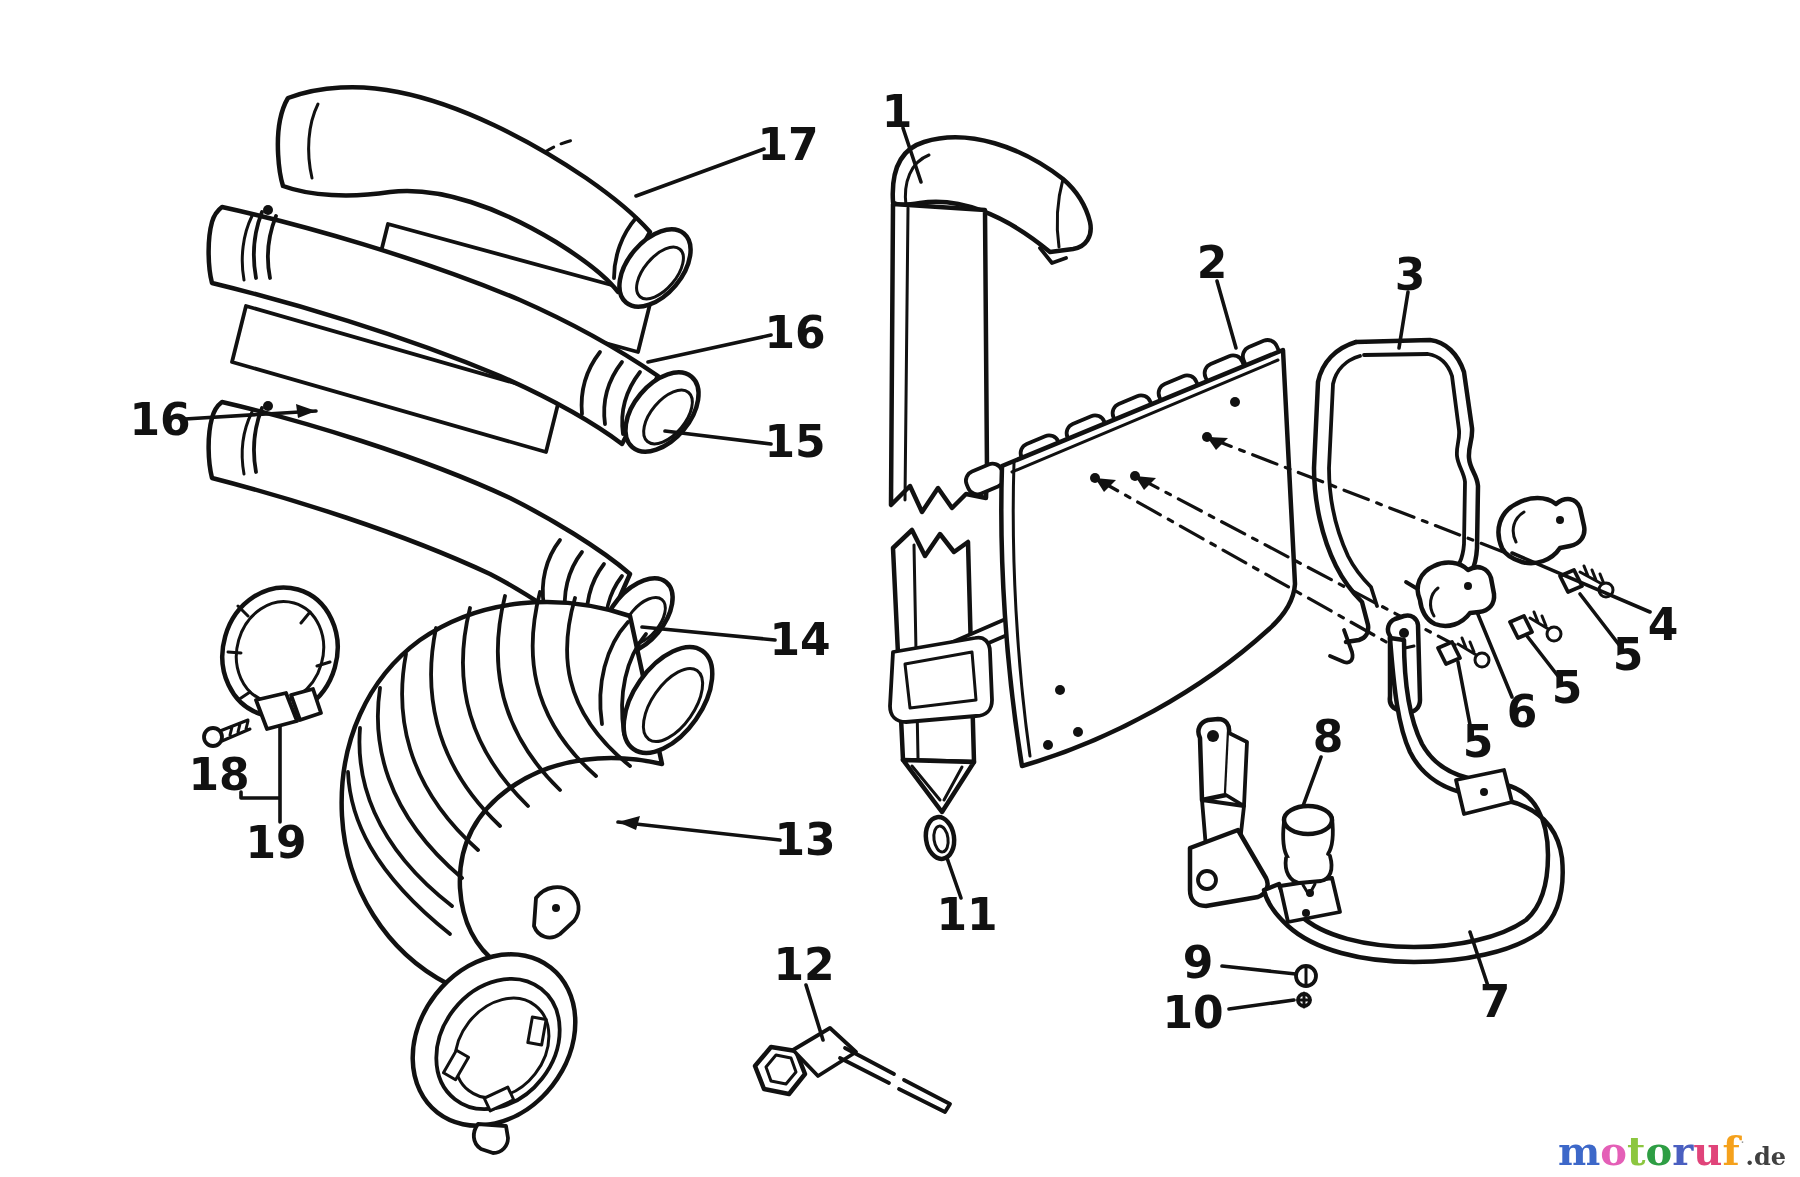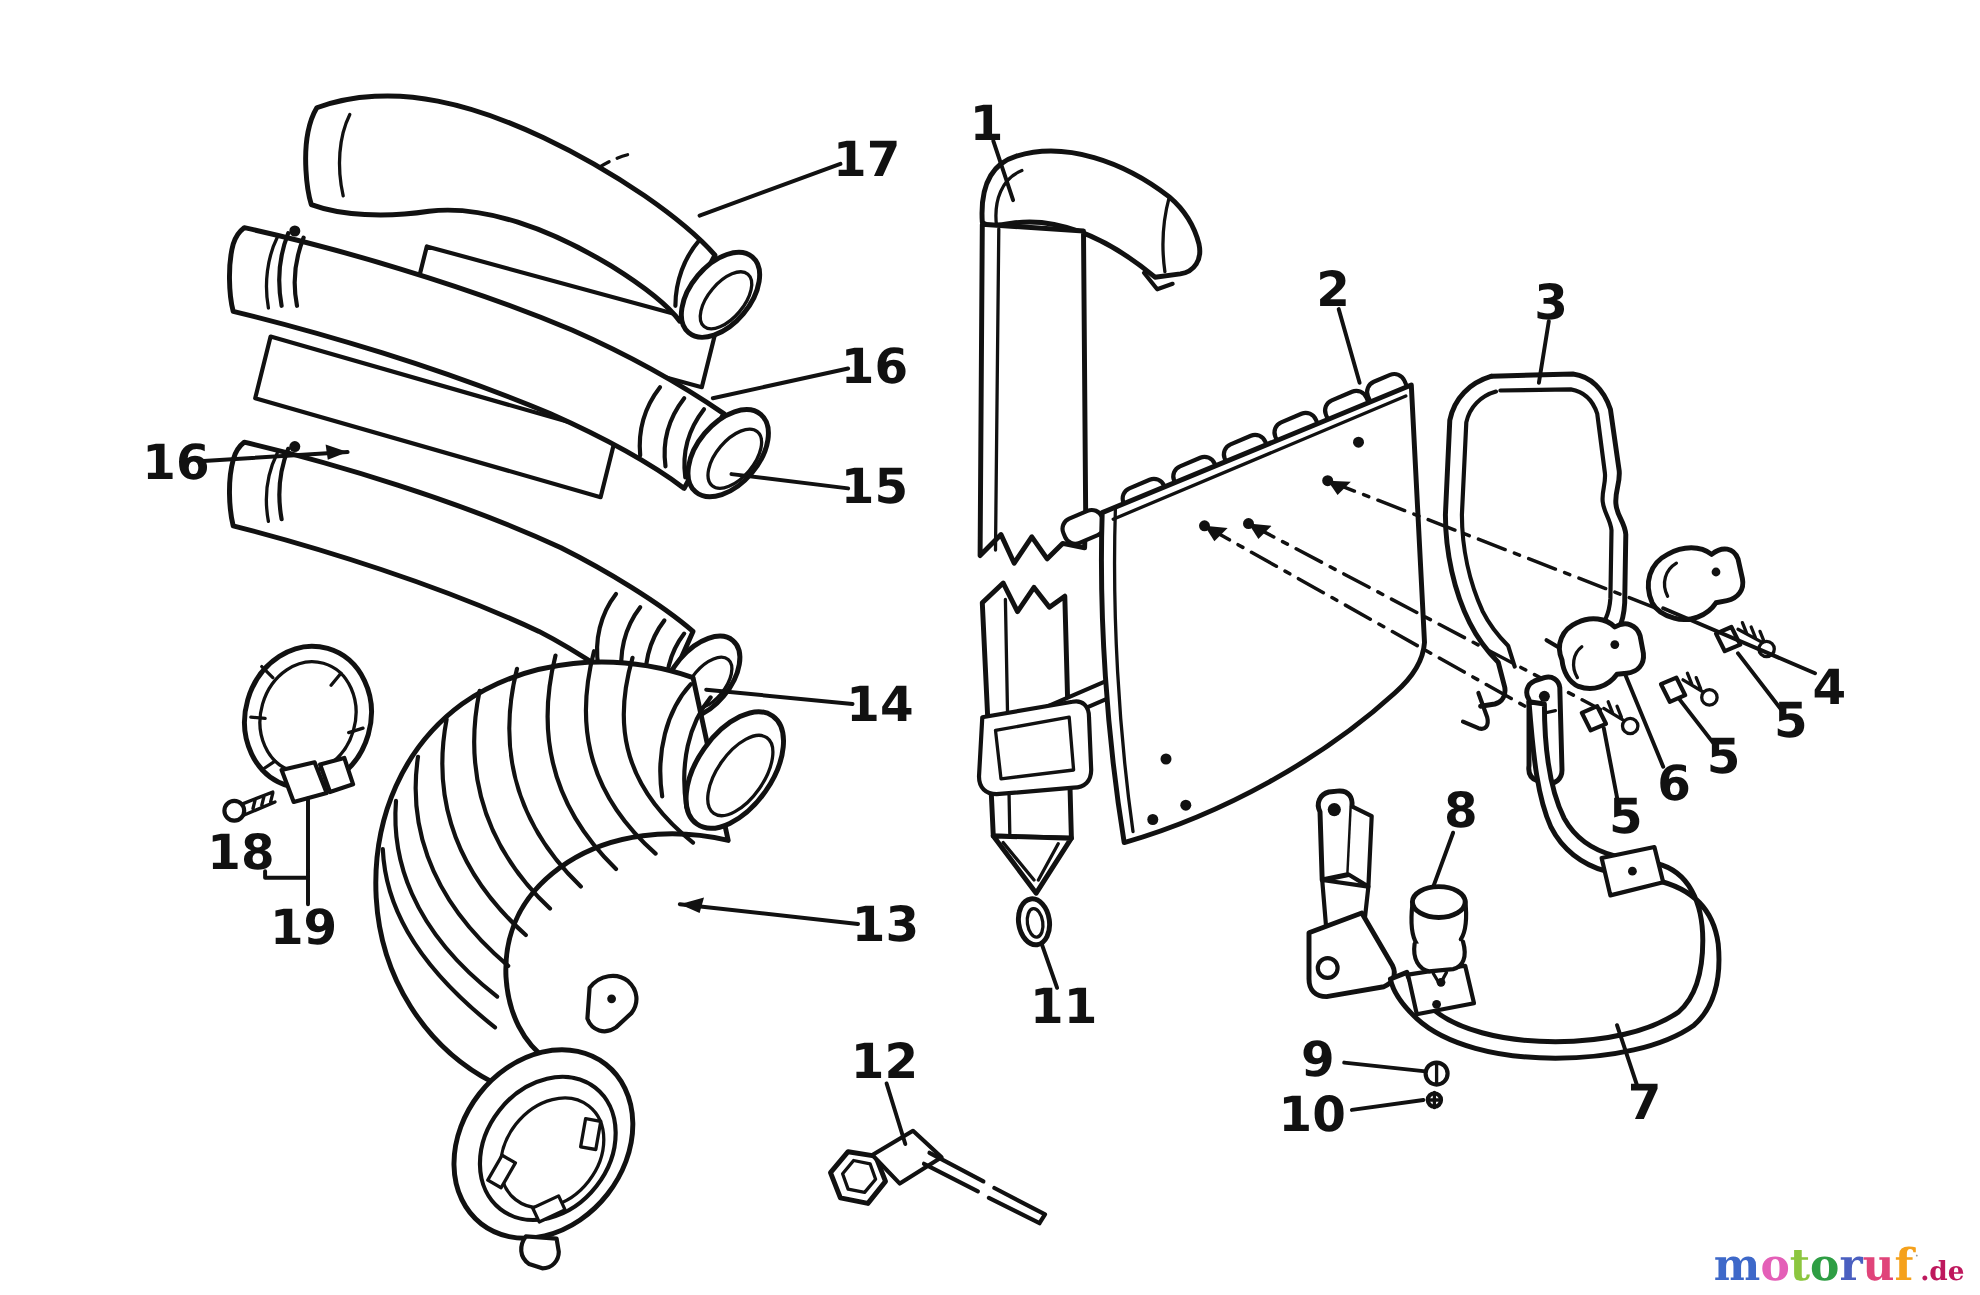--- a/index.html
+++ b/index.html
@@ -13,21 +13,21 @@
   .thin{stroke-width:3;}
   .med{stroke-width:3.8;}
   .dot{fill:#111;stroke:none;}
   .dashdot{stroke-width:3.2;stroke-dasharray:26 9 5 9;}
   .lbl{font:700 44px "DejaVu Sans",sans-serif;fill:#111;stroke:none;}
   .leader{stroke-width:3.6;}
   
   #watermark{position:absolute;right:14px;bottom:6px;cursor:pointer;
     font-family:"DejaVu Serif","Liberation Serif",serif;font-weight:700;
     font-size:40px;letter-spacing:0px;line-height:1;user-select:none;}
-  #watermark .suffix{font-size:24px;color:#be185d;font-weight:700;}
+  #watermark .suffix{font-size:24px;color:#404040;font-weight:700;}
   #watermark .tm{font-size:12px;color:#9a9a9a;vertical-align:super;}
 </style>
 </head>
 <body>
 
 <div id="stage">
 <svg width="1800" height="1177" viewBox="0 0 1800 1177">
 
   <g>
     <polygon class="fillw med" points="388,224 652,296 638,352 374,280"></polygon>

